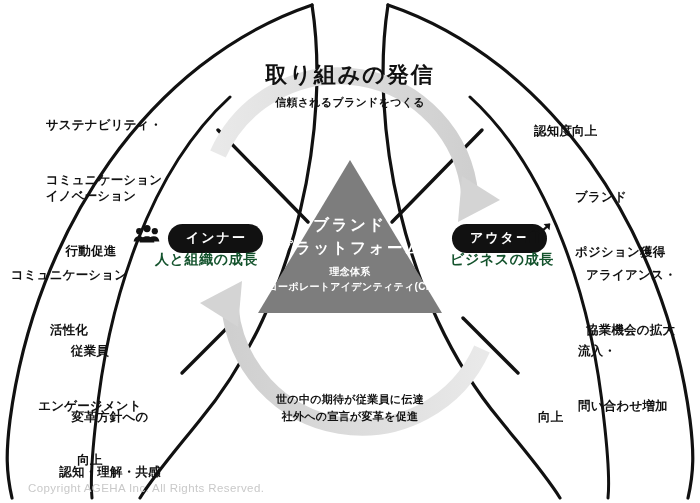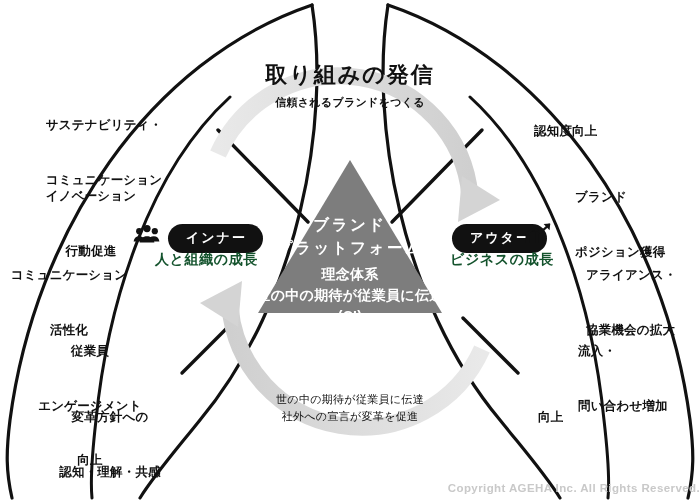--- a/index.html
+++ b/index.html
@@ -72,21 +72,21 @@
     font-weight: 700;
     letter-spacing: 2px;
     color: #111;
   }
   #bot-sub {
     position: absolute;
     left: 0; right: 0;
     top: 391px;
     text-align: center;
     font-size: 11px;
-    font-weight: 400;
+    font-weight: 700;
     line-height: 1.55;
     letter-spacing: 0.3px;
     color: #111;
   }
 
   
   #tri-text {
     position: absolute;
     left: 255px;
     top: 213px;
@@ -96,21 +96,21 @@
     pointer-events: none;
   }
   #tri-title {
     font-size: 15.5px;
     font-weight: 700;
     line-height: 1.5;
     letter-spacing: 2.5px;
   }
   #tri-sub {
     margin-top: 4px;
-    font-size: 14px;
+    font-size: 10px;
     font-weight: 700;
     line-height: 1.5;
     letter-spacing: 0.3px;
   }
 
   
   .pill {
     position: absolute;
     background: #111111;
     color: #ffffff;
@@ -141,25 +141,26 @@
     height: 24px;
   }
   #icon-people { left: 133px; top: 223px; }
   #icon-chart  { left: 524px; top: 222px; }
 
   
   #footer {
     position: absolute;
     left: 0; right: 0;
     bottom: 9px;
-    text-align: right;
+    text-align: left;
     font-size: 11.5px;
     letter-spacing: 0.4px;
     color: #c9c9c9;
-    font-weight: 700;
+    font-weight: 400;
+    padding-left: 28px;
   }
 </style>
 </head>
 <body>
 
 <div id="stage">
 
   <svg id="bg-svg" viewBox="0 0 700 503">
     <defs>
 
@@ -220,21 +221,21 @@
     <div>社外への宣言が変革を促進</div>
   </div>
 
   <div id="tri-text">
     <div id="tri-title">
       <div>ブランド</div>
       <div>プラットフォーム</div>
     </div>
     <div id="tri-sub">
       <div>理念体系</div>
-      <div>世の中の期待が従業員に伝達(CI)</div>
+      <div>コーポレートアイデンティティ(CI)</div>
     </div>
   </div>
 
   <svg class="sideicon" id="icon-people" viewBox="0 0 28 24">
     <circle cx="6.2" cy="8.2" r="3.1" fill="#111"></circle>
     <circle cx="14" cy="5.6" r="3.6" fill="#111"></circle>
     <circle cx="21.8" cy="8.2" r="3.1" fill="#111"></circle>
     <path d="M0.6 18.4c0.4-3.3 2.6-5.2 5.6-5.2s5.2 1.9 5.6 5.2z" fill="#111"></path>
     <path d="M15.2 18.4c0.4-3.3 2.6-5.2 5.6-5.2s5.2 1.9 5.6 5.2z" fill="#111"></path>
     <path d="M6.6 19.6c0.5-4 3.2-6.4 7.4-6.4s6.9 2.4 7.4 6.4z" fill="#111"></path>

